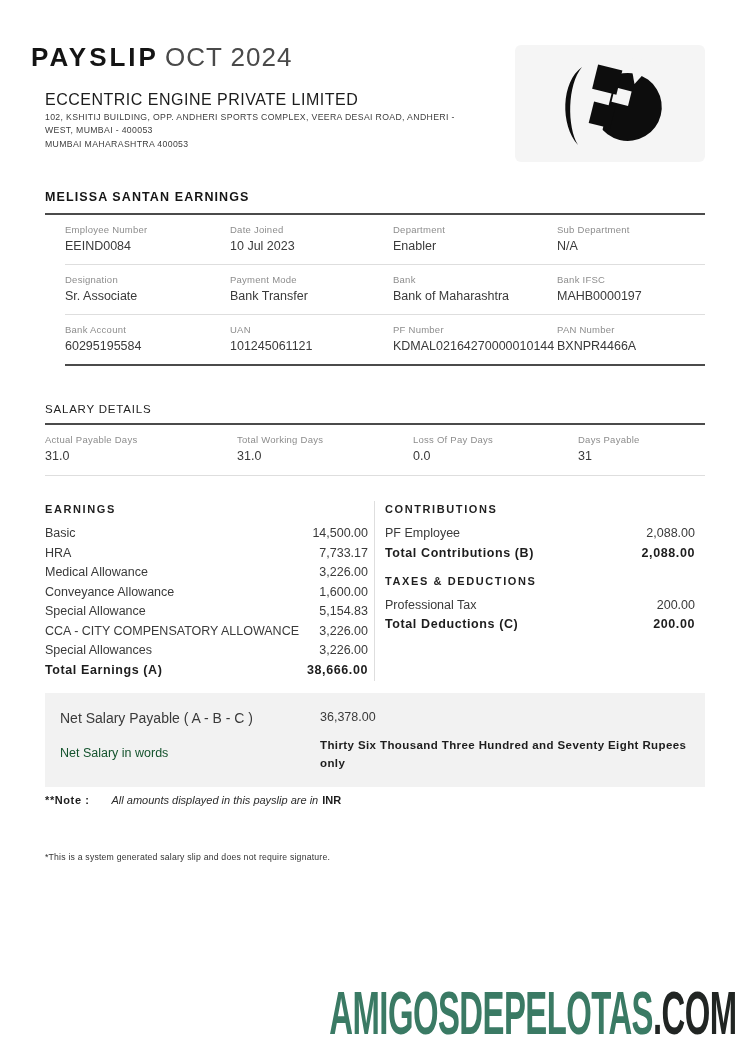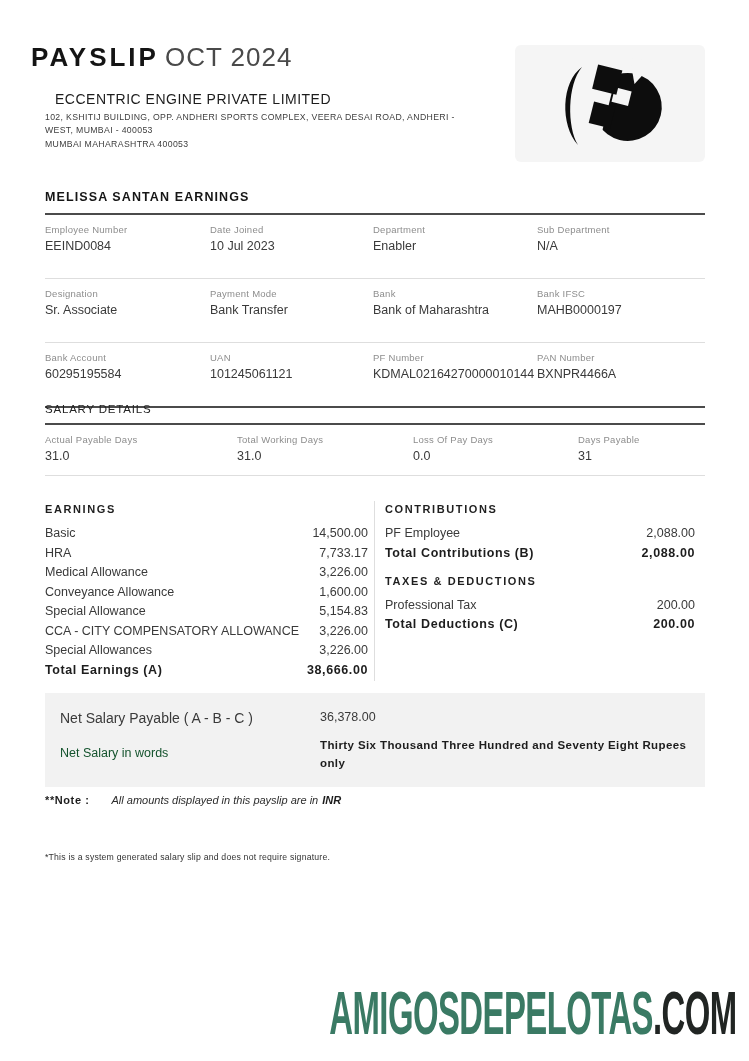--- a/index.html
+++ b/index.html
@@ -3,30 +3,30 @@
 <meta charset="utf-8">
 <style>
   * { margin:0; padding:0; box-sizing:border-box; }
   body { background:#ffffff; font-family:"Liberation Sans", sans-serif; }
   .page { position:relative; width:749px; height:1061px; background:#ffffff; overflow:hidden; }
 
   
   .title { position:absolute; left:31px; top:42px; font-size:26px; color:#111; white-space:nowrap; }
   .title .strong { font-weight:bold; letter-spacing:3px; color:#141414; }
   .title .period { font-weight:400; letter-spacing:1px; color:#4a4a4a; margin-left:6px; }
-  .company { position:absolute; left:55px; top:91px; font-size:14px; letter-spacing:.5px; color:#1c1c1c; }
+  .company { position:absolute; left:45px; top:91px; font-size:16px; letter-spacing:.5px; color:#1c1c1c; }
   .addr1 { position:absolute; left:45px; top:111px; width:435px; font-size:8.7px; letter-spacing:.35px; line-height:1.5; color:#3d3d3d; }
   .addr2 { position:absolute; left:45px; top:139px; font-size:8.7px; letter-spacing:.35px; color:#3d3d3d; }
   .logo-panel { position:absolute; left:515px; top:45px; width:190px; height:117px; background:#f5f5f5; border-radius:6px; }
   .logo-panel svg { display:block; width:190px; height:117px; }
 
   
   .emp-name { position:absolute; left:45px; top:190px; font-size:12.5px; font-weight:bold; letter-spacing:1.1px; color:#161616; }
   .emp-grid { position:absolute; left:45px; top:213px; width:660px; border-top:2px solid #4b4b4b; }
-  .emp-row { display:grid; grid-template-columns:165px 163px 164px 168px; padding:9px 0 25px; border-bottom:1px solid #dedede; }
+  .emp-row { display:grid; grid-template-columns:165px 163px 164px 168px; padding:9px 0 11px; border-bottom:1px solid #dedede;margin-left:20px; }
   .emp-row:last-child { border-bottom:2px solid #4b4b4b; }
   .lbl { font-size:9.5px; color:#8d8d8d; letter-spacing:.25px; margin-bottom:4px; }
   .val { font-size:12.5px; color:#3a3a3a; }
 
   
   .sd-heading { position:absolute; left:45px; top:403px; font-size:11.5px; letter-spacing:.8px; color:#242424; }
   .sd-grid { position:absolute; left:45px; top:423px; width:660px; border-top:2px solid #4b4b4b; }
   .sd-row { display:grid; grid-template-columns:192px 176px 165px 127px; padding:9px 0 12px; border-bottom:1px solid #dedede; }
 
   
@@ -43,21 +43,21 @@
   .net-box { position:absolute; left:45px; top:693px; width:660px; height:94px; background:#f2f2f2; }
   .net-label-1 { position:absolute; left:15px; top:17px; font-size:14px; color:#3a3a3a; }
   .net-amount { position:absolute; left:275px; top:17px; font-size:12.5px; color:#3a3a3a; }
   .net-label-2 { position:absolute; left:15px; top:53px; font-size:12.5px; color:#14532d; }
   .net-words { position:absolute; left:275px; top:43px; width:378px; font-size:11.5px; font-weight:bold; letter-spacing:.4px; line-height:1.6; color:#1d1d1d; }
 
   
   .note { position:absolute; left:45px; top:794px; font-size:11px; color:#1d1d1d; white-space:nowrap; }
   .note .note-prefix { font-weight:bold; letter-spacing:.6px; }
   .note .note-text { font-style:italic; color:#2c2c2c; margin-left:22px; }
-  .note .note-cur { font-style:italic; font-weight:bold; margin-left:4px;margin-top:24px; }
+  .note .note-cur { font-weight:bold; margin-left:4px;margin-top:24px; }
   .disclaimer { position:absolute; left:45px; top:852px; font-size:8.7px; letter-spacing:.2px; color:#333; }
 
   
   .watermark { position:absolute; top:982px; right:12px; font-size:62px; font-weight:bold; line-height:62px; white-space:nowrap; letter-spacing:-1px; transform:scaleX(.53); transform-origin:100% 0; }
 </style>
 </head>
 <body>
 
 <div class="page">
 

